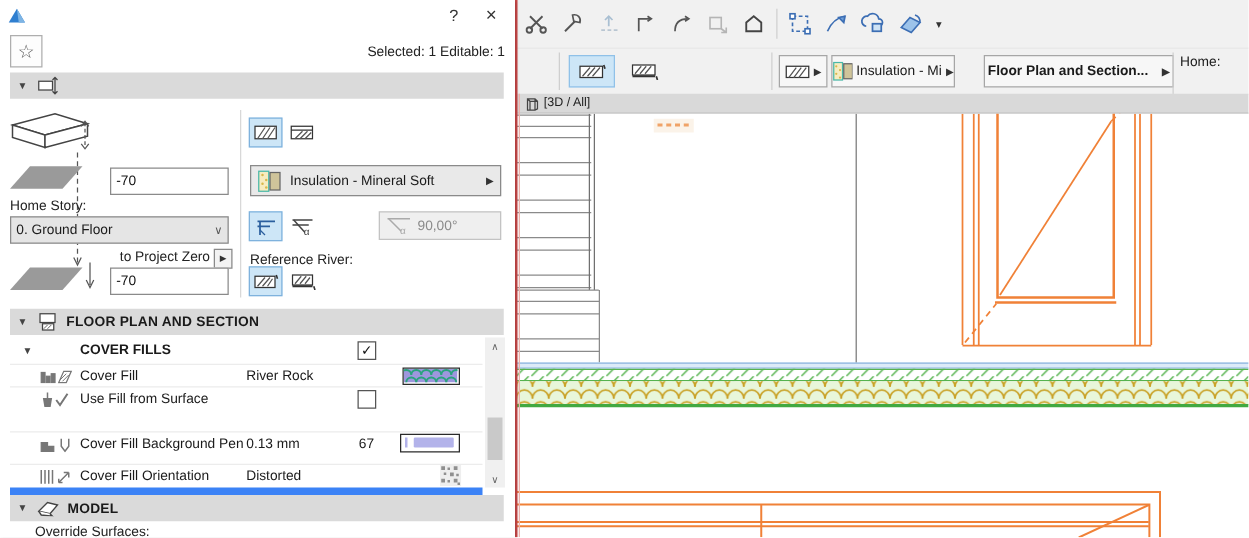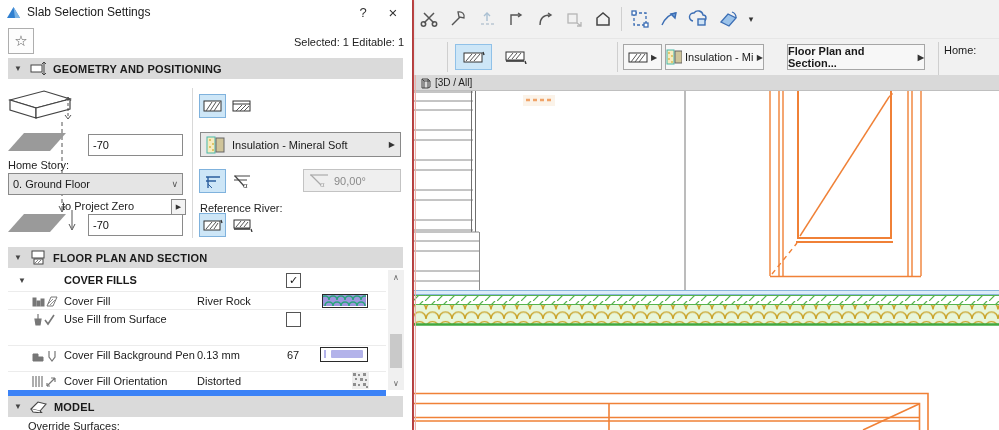--- a/index.html
+++ b/index.html
@@ -182,21 +182,21 @@
             <rect x="1" y="1" width="7" height="14" fill="#f7ecc0" stroke="#49b8a8"></rect>
             <circle cx="3" cy="4" r=".9" fill="#d8b84a"></circle>
             <circle cx="6" cy="7" r=".9" fill="#d8b84a"></circle>
             <circle cx="3" cy="10" r=".9" fill="#d8b84a"></circle>
             <circle cx="6" cy="13" r=".9" fill="#d8b84a"></circle>
             <rect x="9" y="2" width="7" height="12" fill="#cfc49a" stroke="#666"></rect>
           </svg>
         <span style="white-space:nowrap;overflow:hidden">Insulation - Mi...</span>
         <span class="arrowR">▶</span>
         </span>
-      <span class="btn2 bordered" style="left:374px;width:138px;font-weight:bold">
+      <span class="btn2 bordered" style="left:374px;width:152px;font-weight:bold">
         <span>Floor Plan and Section...</span>
         <span class="arrowR" style="margin-left:8px">▶</span>
         </span>
       <span class="vsep abs" style="left:525px;top:3px;height:34px"></span>
       <span class="abs" style="left:531px;top:5px">Home:</span>
     </div>
 
     <div class="tabbar abs">
       <svg width="12" height="12">
           <path d="M3 2 H9 L11 4 V10 L9 11 H3 Z M9 2 V11 M3 2 L5 4 H11 M5 4 V11" fill="none" stroke="#444" stroke-width="1"></path>
@@ -264,35 +264,33 @@
   <div id="redline" class="abs"></div>
   <div id="redline2" class="abs"></div>
 
   <div id="dialog" class="abs">
 
     <div class="titlebar abs">
       <svg width="15" height="13" style="margin-left:6px">
         <polygon points="1,12 7.5,1 14,12" fill="#2f7fd0"></polygon>
           <polygon points="7.5,1 14,12 9,12" fill="#7db4e4"></polygon>
         </svg>
-      <span class="title-text">Slab Selection Settings</span>
       <span style="margin-left:auto" class="winbtn">?</span>
       <span class="winbtn" style="margin-right:4px;font-size:15px">×</span>
     </div>
 
     <div class="starbtn abs">☆</div>
     <div class="selstatus abs">Selected: 1 Editable: 1</div>
 
     <div class="sechdr abs" style="top:58px">
       <span class="collapse">▼</span>
       <svg width="17" height="15">
           <rect x="1" y="4" width="11" height="7" fill="#fff" stroke="#444"></rect>
           <path d="M14 1 V14 M12 3 L14 1 L16 3 M12 12 L14 14 L16 12" stroke="#444" fill="none"></path>
         </svg>
-      <b>GEOMETRY AND POSITIONING</b>
     </div>
 
     <svg class="abs" style="left:8px;top:88px" width="66" height="36">
       <g fill="#fff" stroke="#444" stroke-width="1.2">
           <polygon points="2,12 36,3 62,11 28,20"></polygon>
           <polygon points="2,12 2,22 28,30 28,20"></polygon>
           <polygon points="28,20 62,11 62,21 28,30"></polygon>
         </g>
       </svg>
     <svg class="abs" style="left:52px;top:92px" width="26" height="140">
@@ -308,21 +306,21 @@
       </svg>
 
     <div class="ipt abs" style="left:88px;top:134px;width:95px;height:22px;line-height:20px">-70</div>
 
     <div class="lbl abs" style="left:8px;top:159px">Home Story:</div>
     <div class="selectbox abs" style="left:8px;top:173px;width:175px;height:22px">
       <span>0. Ground Floor</span>
       <span style="font-size:9px;color:#555">∨</span>
     </div>
 
-    <div class="lbl abs" style="left:62px;top:200px;width:106px;">to Project Zero</div>
+    <div class="lbl abs" style="left:62px;top:200px;width:106px;text-align:right">to Project Zero</div>
     <div class="abs" style="left:171px;top:199px;width:13px;height:14px;border:1px solid #8a8a8a;background:#f3f3f3;display:flex;align-items:center;justify-content:center;font-size:7px;color:#333">▶</div>
 
     <svg class="abs" style="left:8px;top:208px" width="70" height="28">
       <polygon points="0,24 16,6 58,6 42,24" fill="#9a9a9a"></polygon>
         <path d="M64 2 V20 M61 16 L64 22 L67 16" stroke="#555" fill="none"></path>
       </svg>
     <div class="ipt abs" style="left:88px;top:214px;width:95px;height:22px;line-height:20px">-70</div>
 
     <div class="vdiv abs" style="left:192px;top:88px;height:150px"></div>
 

